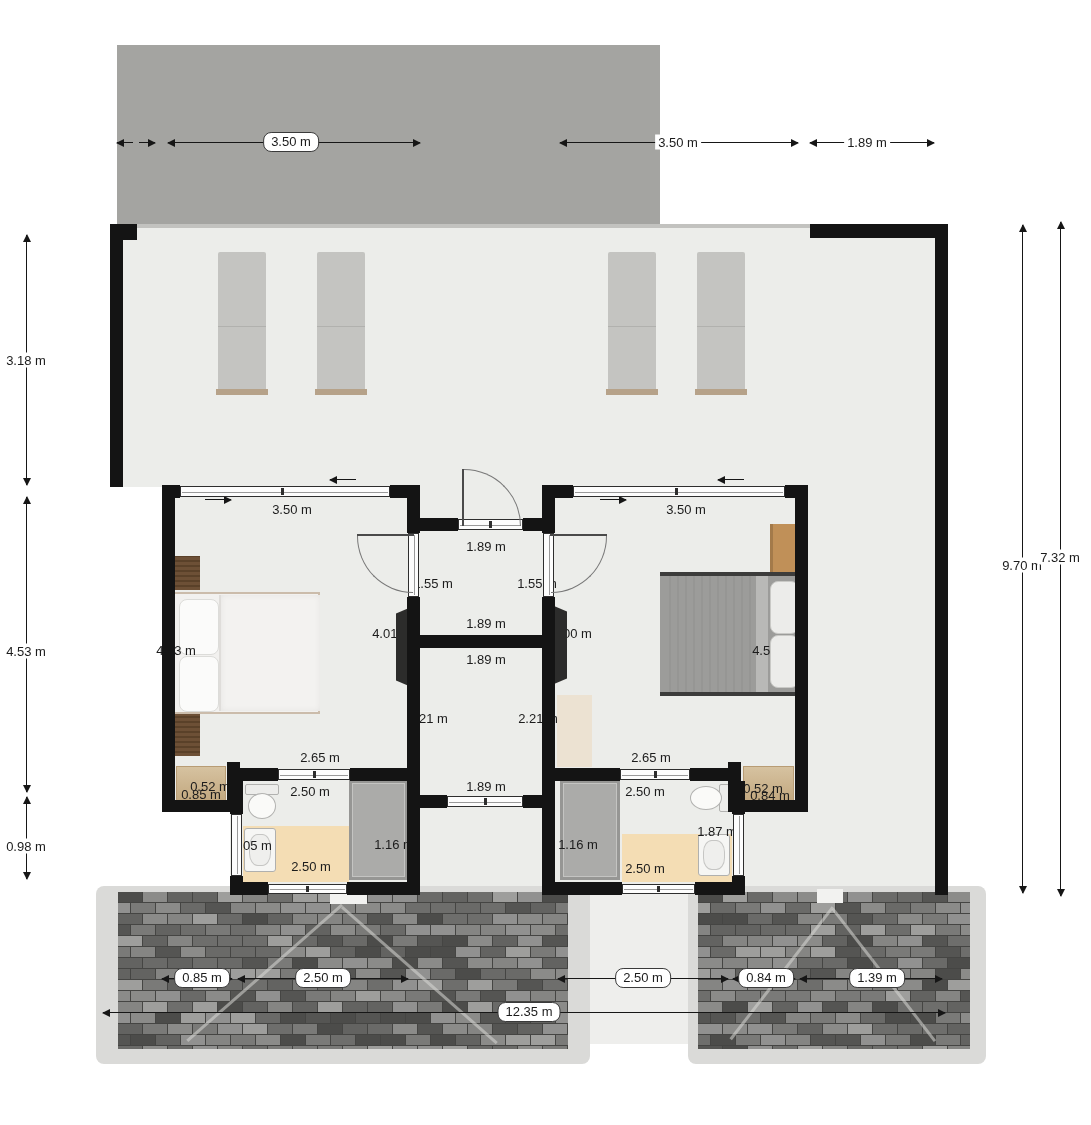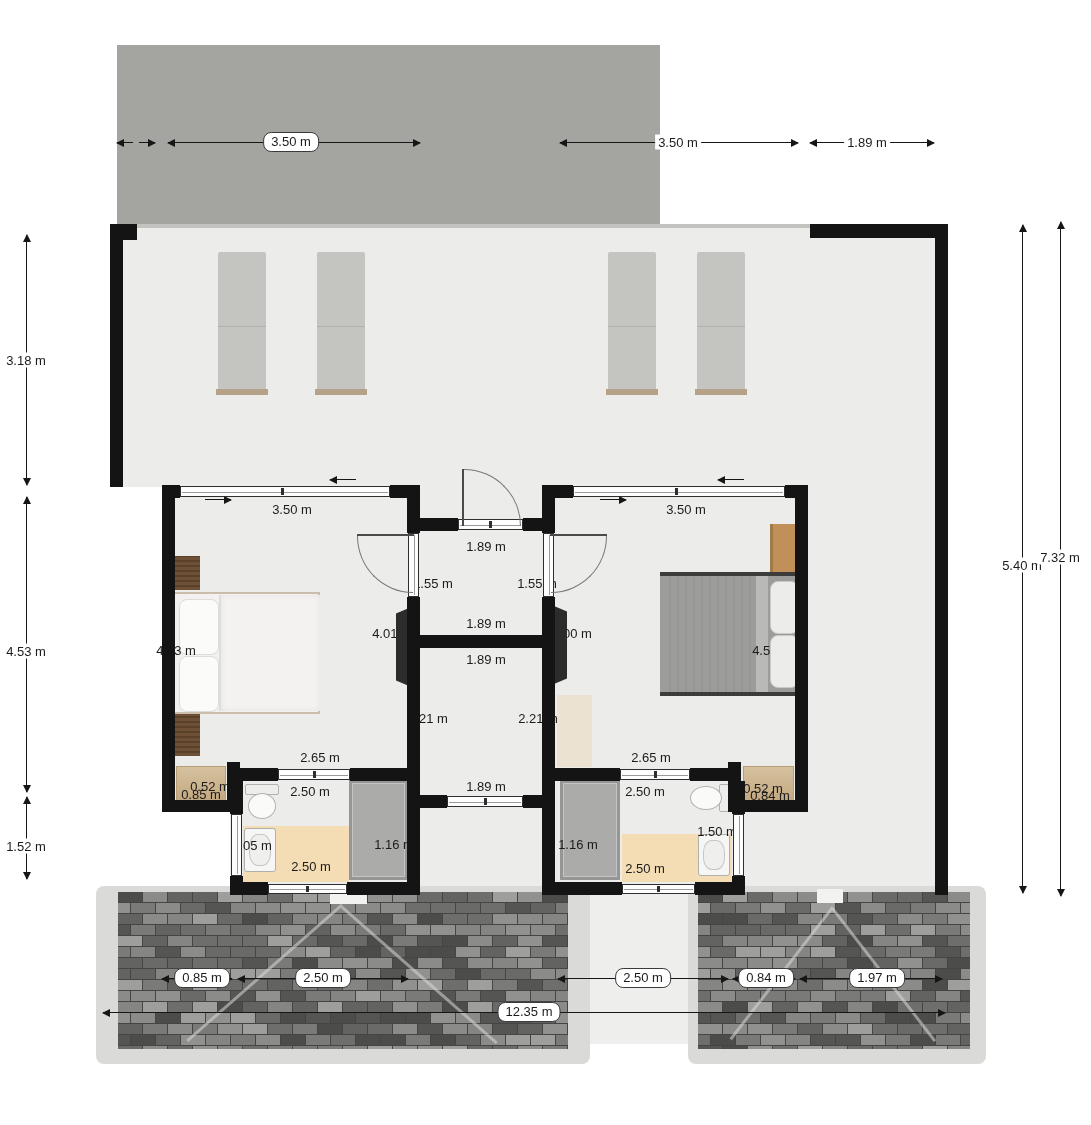--- a/index.html
+++ b/index.html
@@ -656,22 +656,22 @@
   <div class="hl al ar patioline" style="left:558px;top:978px;width:170px;"></div>
   <div class="hl al ar patioline" style="left:733px;top:978px;width:62px;"></div>
   <div class="hl al ar patioline" style="left:800px;top:978px;width:142px;"></div>
 
   <span class="pill" style="left:291px;top:142px;">3.50 m</span>
   <span class="dim mask" style="left:678px;top:142px;">3.50 m</span>
   <span class="dim mask" style="left:867px;top:142px;">1.89 m</span>
 
   <span class="dim mask" style="left:26px;top:360px;">3.18 m</span>
   <span class="dim mask" style="left:26px;top:651px;">4.53 m</span>
-  <span class="dim mask" style="left:26px;top:846px;">1.52 m</span>
-  <span class="dim mask" style="left:1022px;top:565px;">5.40 m</span>
+  <span class="dim mask" style="left:26px;top:846px;">0.98 m</span>
+  <span class="dim mask" style="left:1022px;top:565px;">9.70 m</span>
   <span class="dim mask" style="left:1060px;top:557px;">7.32 m</span>
 
   <span class="dim" style="left:292px;top:509px;">3.50 m</span>
   <span class="dim" style="left:686px;top:509px;">3.50 m</span>
   <span class="dim" style="left:176px;top:650px;">4.53 m</span>
   <span class="dim" style="left:772px;top:650px;">4.52 m</span>
   <span class="dim" style="left:392px;top:633px;">4.01 m</span>
   <span class="dim" style="left:572px;top:633px;">4.00 m</span>
   <span class="dim" style="left:320px;top:757px;">2.65 m</span>
   <span class="dim" style="left:651px;top:757px;">2.65 m</span>
@@ -688,23 +688,23 @@
   <span class="dim" style="left:428px;top:718px;">2.21 m</span>
   <span class="dim" style="left:538px;top:718px;">2.21 m</span>
   <span class="dim" style="left:486px;top:786px;">1.89 m</span>
 
   <span class="dim" style="left:310px;top:791px;">2.50 m</span>
   <span class="dim" style="left:311px;top:866px;">2.50 m</span>
   <span class="dim" style="left:252px;top:845px;">1.05 m</span>
   <span class="dim" style="left:394px;top:844px;">1.16 m</span>
   <span class="dim" style="left:645px;top:791px;">2.50 m</span>
   <span class="dim" style="left:645px;top:868px;">2.50 m</span>
-  <span class="dim" style="left:717px;top:831px;">1.50 m</span>
+  <span class="dim" style="left:717px;top:831px;">1.87 m</span>
   <span class="dim" style="left:578px;top:844px;">1.16 m</span>
 
   <span class="pill" style="left:202px;top:978px;">0.85 m</span>
   <span class="pill" style="left:323px;top:978px;">2.50 m</span>
   <span class="pill" style="left:529px;top:1012px;">12.35 m</span>
   <span class="pill" style="left:643px;top:978px;">2.50 m</span>
   <span class="pill" style="left:766px;top:978px;">0.84 m</span>
-  <span class="pill" style="left:877px;top:978px;">1.97 m</span>
+  <span class="pill" style="left:877px;top:978px;">1.39 m</span>
 
 </div>
 
 </body></html>

